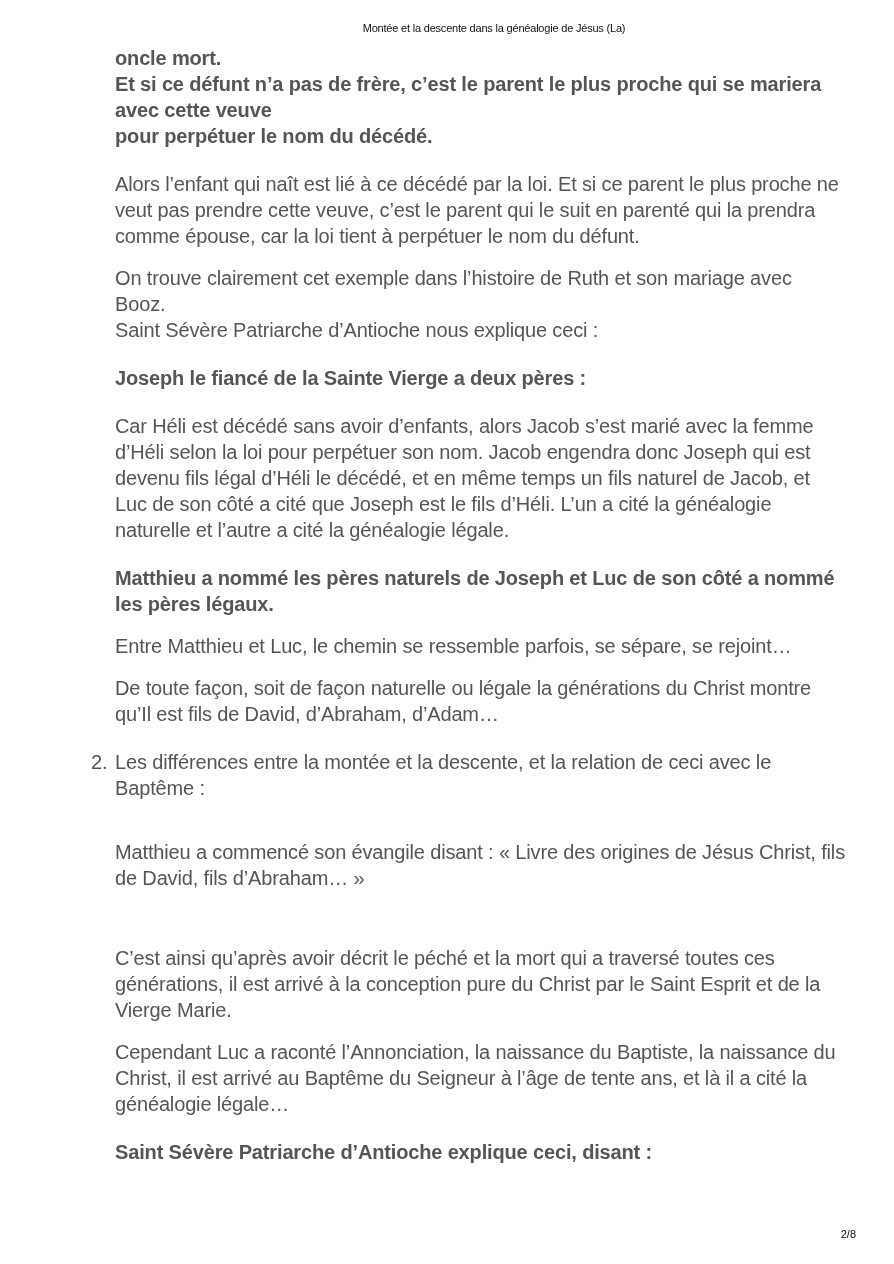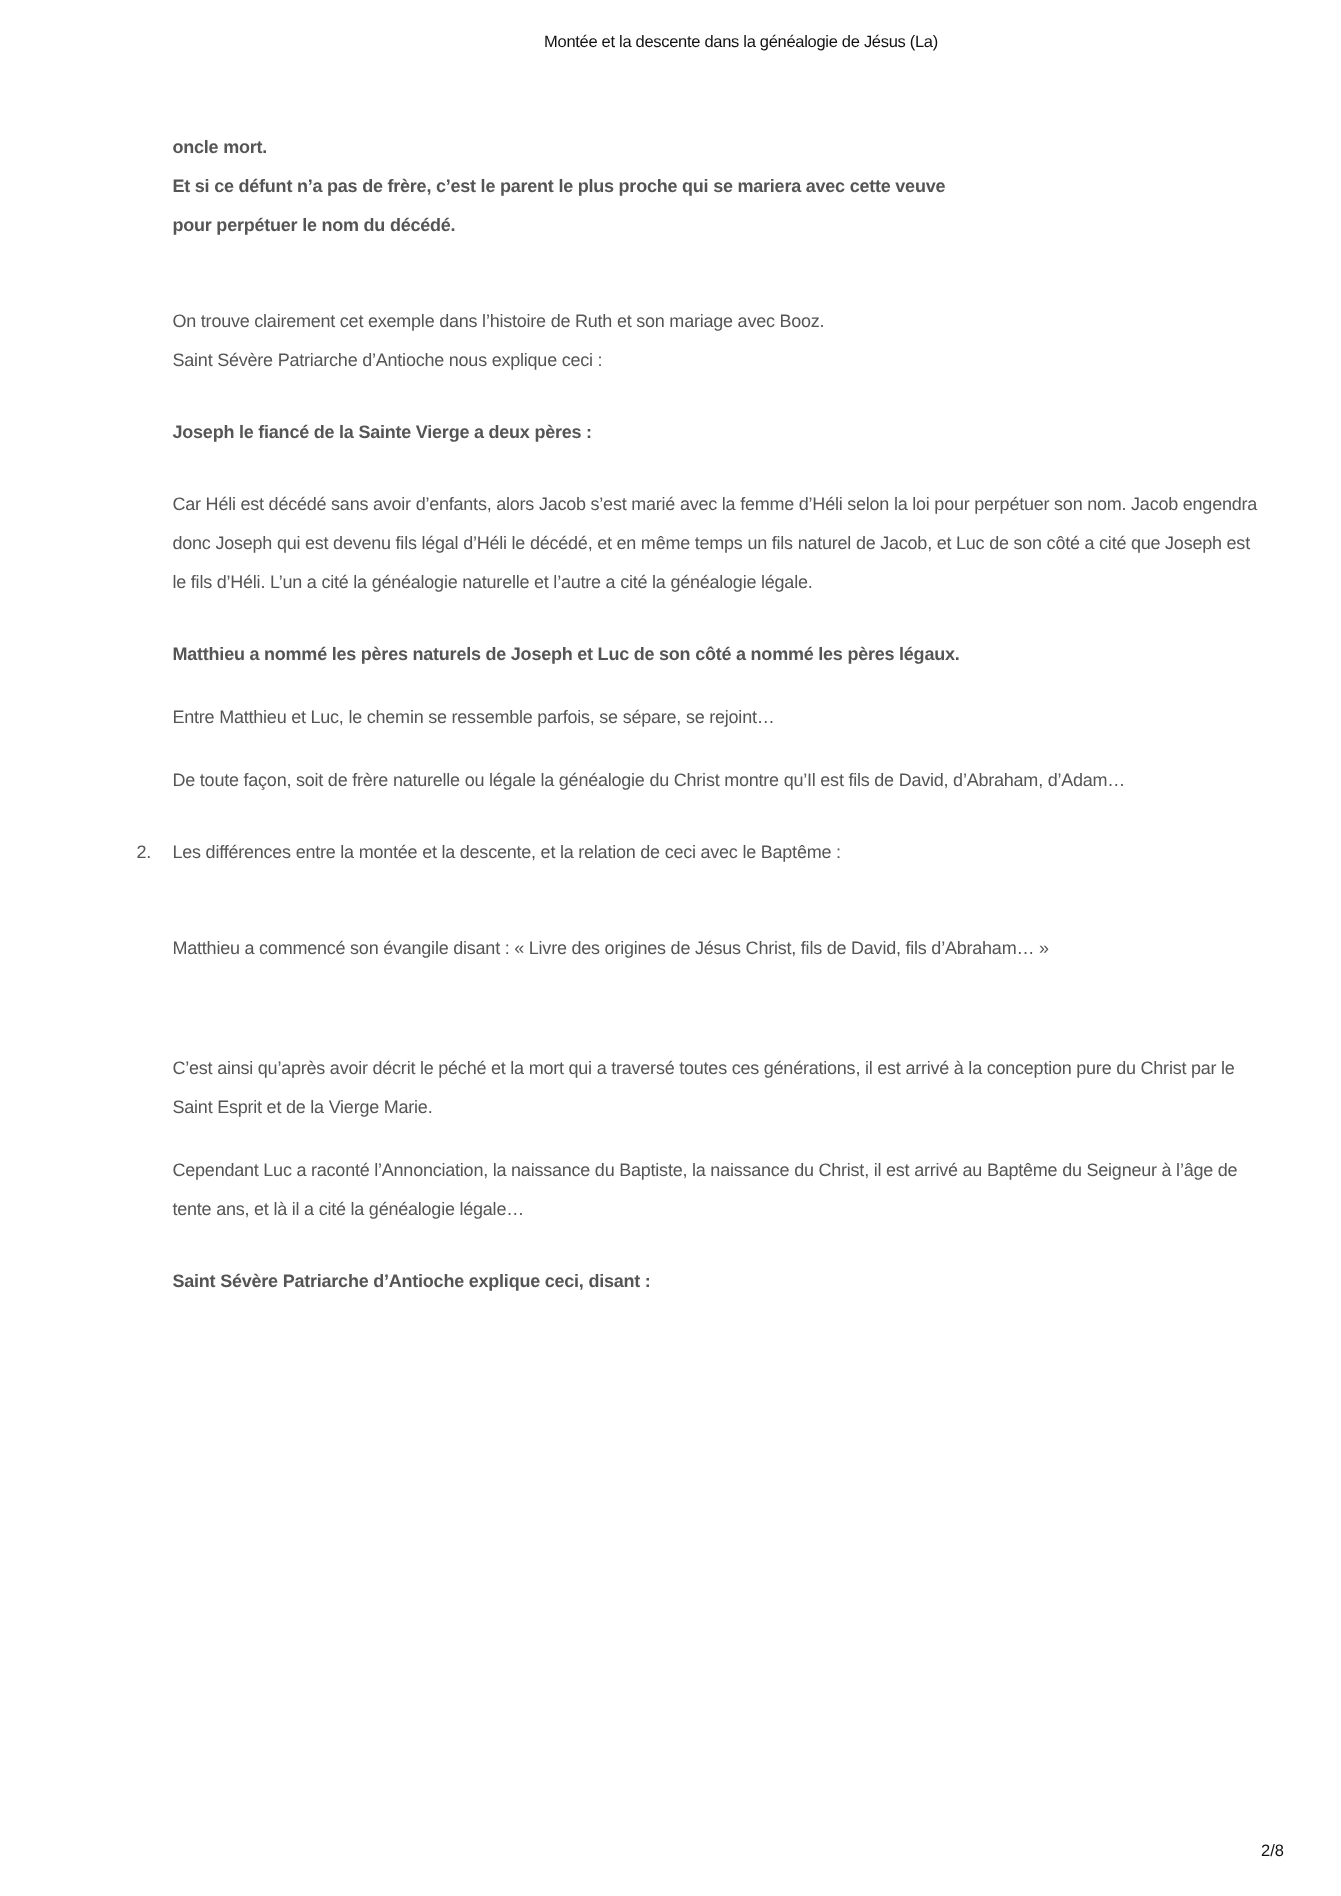--- a/index.html
+++ b/index.html
@@ -24,24 +24,23 @@
       color: #111111;
       letter-spacing: -0.2px;
       padding-left: 47px;
     }
     .content {
       position: absolute;
       left: 115px;
       top: 45px;
       width: 730px;
       color: #555555;
-      font-size: 12px;
+      font-size: 20px;
       line-height: 26px;
       letter-spacing: -0.15px;
-      margin-top: 40px;
     }
     .content p {
       margin: 0;
     }
     .bold {
       font-weight: bold;
       color: #555555;
     }
     .gap { height: 16px; }
     .gap-lg { height: 22px; }
@@ -65,39 +64,40 @@
 <body>
 
 <div class="page-header">Montée et la descente dans la généalogie de Jésus (La)</div>
 
 <div class="content">
   <p class="bold">oncle mort.</p>
   <p class="bold">Et si ce défunt n’a pas de frère, c’est le parent le plus proche qui se mariera avec cette veuve</p>
   <p class="bold">pour perpétuer le nom du décédé.</p>
   <div class="gap-lg"></div>
 
+  <p>Alors l’enfant qui naît est lié à ce décédé par la loi. Et si ce parent le plus proche ne veut pas prendre cette veuve, c’est le parent qui le suit en parenté qui la prendra comme épouse, car la loi tient à perpétuer le nom du défunt.</p>
   <div class="gap"></div>
 
   <p>On trouve clairement cet exemple dans l’histoire de Ruth et son mariage avec Booz.</p>
   <p>Saint Sévère Patriarche d’Antioche nous explique ceci :</p>
   <div class="gap-lg"></div>
 
   <p class="bold">Joseph le fiancé de la Sainte Vierge a deux pères :</p>
   <div class="gap-lg"></div>
 
   <p>Car Héli est décédé sans avoir d’enfants, alors Jacob s’est marié avec la femme d’Héli selon la loi pour perpétuer son nom. Jacob engendra donc Joseph qui est devenu fils légal d’Héli le décédé, et en même temps un fils naturel de Jacob, et Luc de son côté a cité que Joseph est le fils d’Héli. L’un a cité la généalogie naturelle et l’autre a cité la généalogie légale.</p>
   <div class="gap-lg"></div>
 
   <p class="bold">Matthieu a nommé les pères naturels de Joseph et Luc de son côté a nommé les pères légaux.</p>
   <div class="gap"></div>
 
   <p>Entre Matthieu et Luc, le chemin se ressemble parfois, se sépare, se rejoint…</p>
   <div class="gap"></div>
 
-  <p>De toute façon, soit de frère naturelle ou légale la généalogie du Christ montre qu’Il est fils de David, d’Abraham, d’Adam…</p>
+  <p>De toute façon, soit de façon naturelle ou légale la générations du Christ montre qu’Il est fils de David, d’Abraham, d’Adam…</p>
   <div class="gap-lg"></div>
 
   <div class="list-item">
     <span class="list-num">2.</span>
     <p>Les différences entre la montée et la descente, et la relation de ceci avec le Baptême :</p>
   </div>
   <div class="gap-lg"></div>
   <div class="gap"></div>
 
   <p>Matthieu a commencé son évangile disant : « Livre des origines de Jésus Christ, fils de David, fils d’Abraham… »</p>

